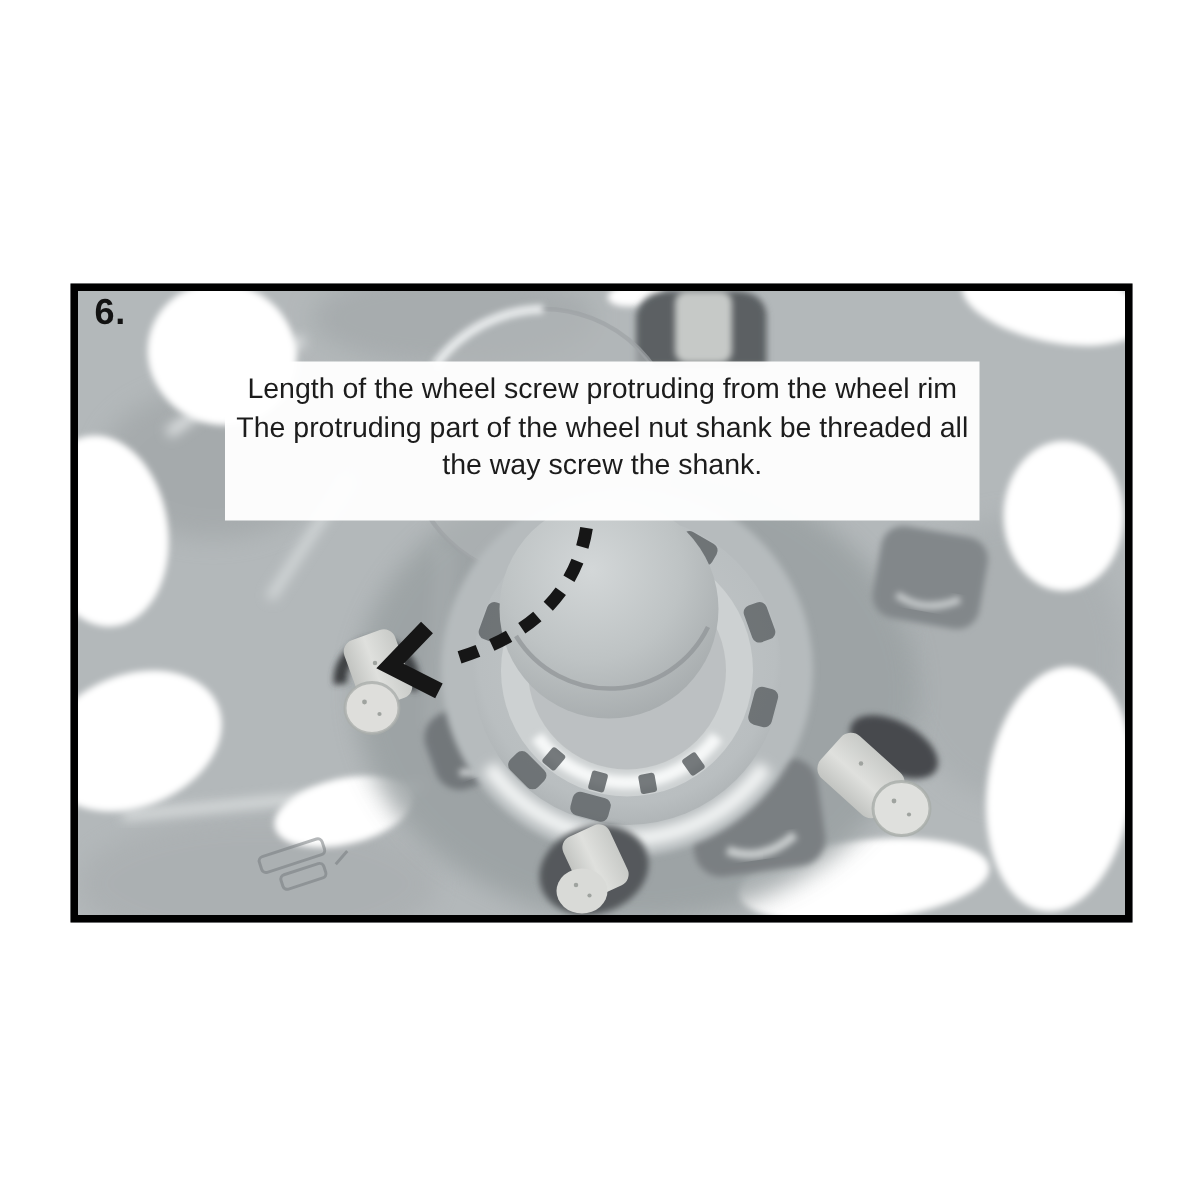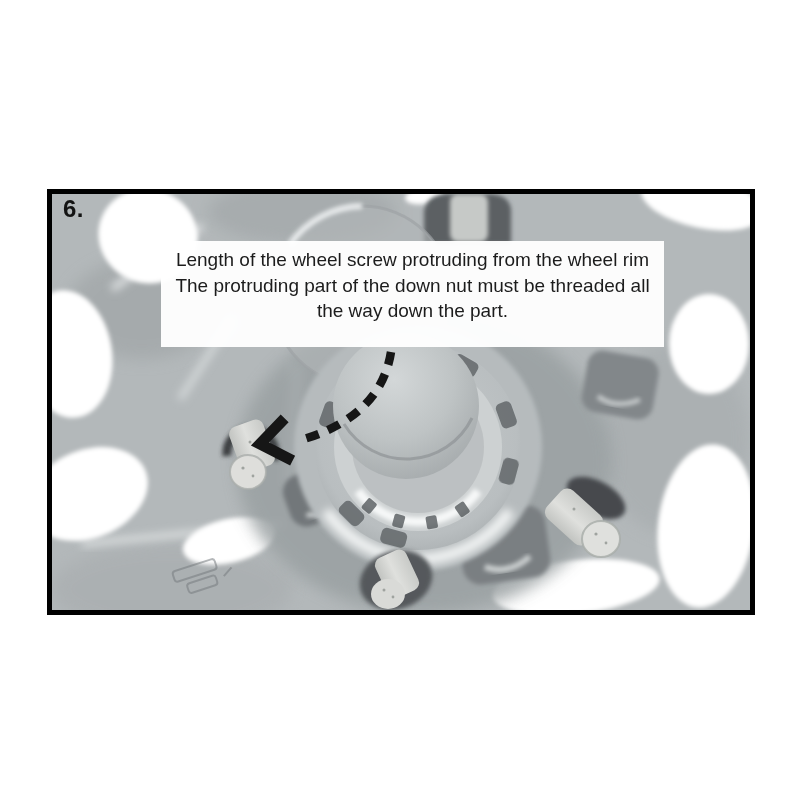--- a/index.html
+++ b/index.html
@@ -33,21 +33,21 @@
     position: absolute;
     left: 11px;
     top: 1px;
     font-size: 24px;
     font-weight: bold;
     color: #131313;
     letter-spacing: 0.5px;
   }
   .caption-box {
     position: absolute;
-    left: 109px;
+    left: 98px;
     top: 47px;
     width: 503px;
     height: 106px;
     background: rgba(255,255,255,0.96);
     text-align: center;
     padding-top: 6px;
   }
   .caption-line {
     font-size: 19px;
     line-height: 25.5px;
@@ -207,18 +207,18 @@
       <g stroke="#161616" fill="none">
         <path d="M 339 158 C 333 196 308 228 252 245" stroke-width="8.5" stroke-dasharray="13 10"></path>
         <polyline points="236,228 208,250 238,271" stroke-width="11" transform="rotate(-8 208 250)"></polyline>
       </g>
     </svg>
 
     <div class="step-number">6.</div>
 
     <div class="caption-box">
       <div class="caption-line">Length of the wheel screw protruding from the wheel rim</div>
-      <div class="caption-line">The protruding part of the down nut must be threaded all</div>
-      <div class="caption-line">the way down the part.</div>
+      <div class="caption-line">The protruding part of the wheel nut shank be threaded all</div>
+      <div class="caption-line">the way screw the shank.</div>
     </div>
 
   </div>
 </div>
 
 </body></html>

